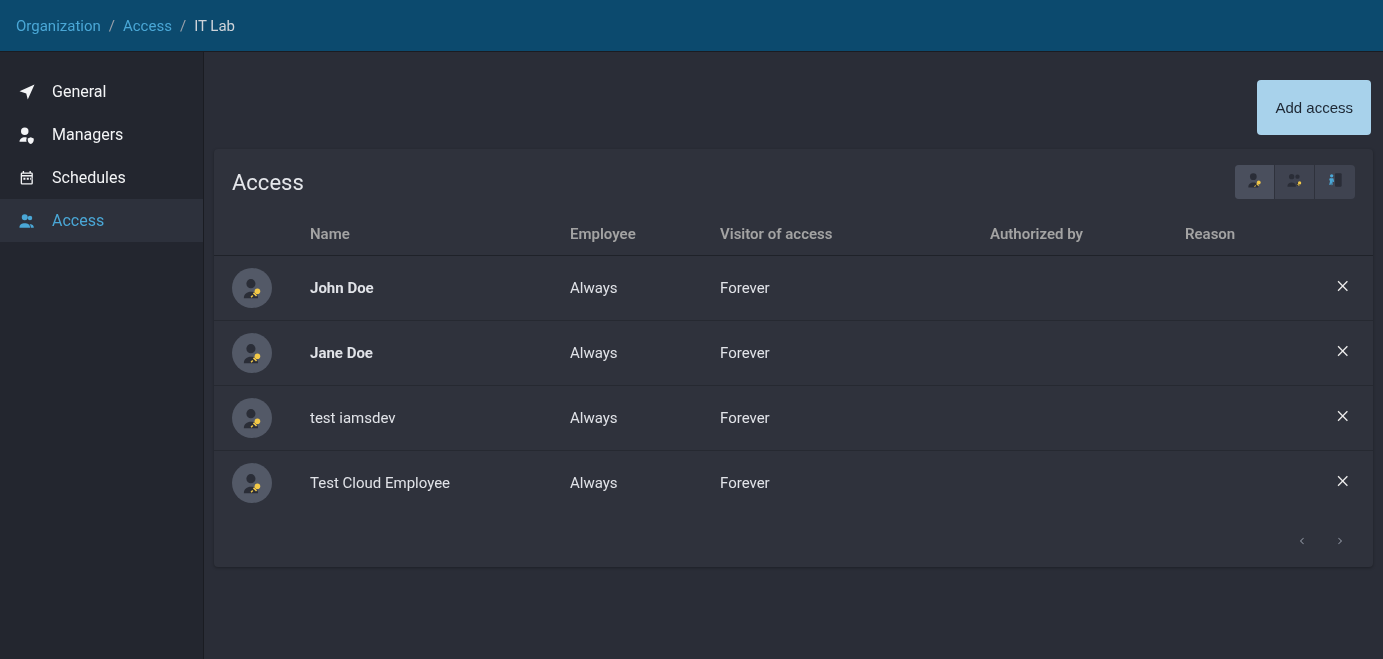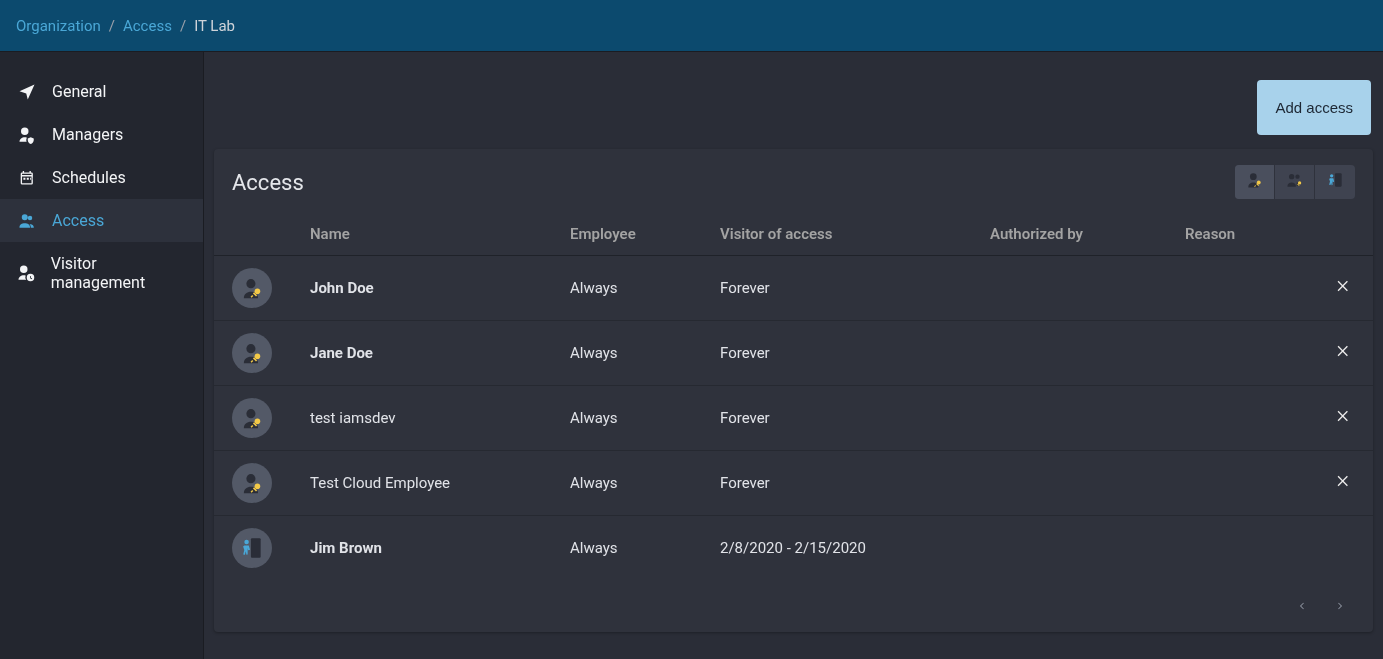--- a/index.html
+++ b/index.html
@@ -210,28 +210,20 @@
       </span>
       <span>Schedules</span>
     </div>
     <div class="side-item active">
       <span class="mi">
         <svg width="22" height="18" viewBox="0 0 24 24">
             <path d="M9 11a4 4 0 100-8 4 4 0 000 8zm7 0a3 3 0 100-6 3 3 0 000 6zM2 20c0-3 3.1-5 7-5s7 2 7 5v1H2v-1zm15.5-3.8c1.9.6 3.5 2 3.5 3.8v1h-4v-1c0-1.5-.6-2.8-1.6-3.8h2.1z"></path>
           </svg>
       </span>
       <span>Access</span>
-    </div>
-    <div class="side-item">
-      <span class="mi">
-        <svg width="20" height="18" viewBox="0 0 24 24">
-            <path d="M9 12a5 5 0 100-10 5 5 0 000 10zm-7 9c0-3.5 3.3-6 7-6 .9 0 1.7.1 2.5.4a6 6 0 00.7 5.6H2zm16-8a5 5 0 100 10 5 5 0 000-10zm.5 5.3l1.8 1.1-.6 1-2.2-1.4v-3h1v2.3z"></path>
-          </svg>
-      </span>
-      <span>Visitor management</span>
     </div>
   </div>
 
   <div class="main">
     <div class="top-actions">
       <button class="btn-add">Add access</button>
     </div>
 
     <div class="panel">
       <div class="panel-head">
@@ -399,39 +391,20 @@
               <td>Always</td>
               <td>Forever</td>
               <td></td>
               <td></td>
               <td style="text-align: center;"><span class="x-btn">
                   <svg width="16" height="16" viewBox="0 0 24 24">
                     <path d="M18.3 5.7L12 12l6.3 6.3-1.4 1.4L10.6 13.4 4.3 19.7 2.9 18.3 9.2 12 2.9 5.7 4.3 4.3l6.3 6.3 6.3-6.3z" transform="translate(1 0)"></path>
                   </svg>
                 </span></td>
             </tr>
-            <tr>
-              <td><span class="avatar">
-                  <svg width="26" height="26" viewBox="0 0 24 24">
-                    <g fill="#2a2d37">
-                      <rect x="11" y="3" width="9" height="18" rx="1"></rect>
-                    </g>
-                    <g fill="#4aa7d6">
-                      <circle cx="7" cy="6.5" r="2.1"></circle>
-                      <path d="M5 9.6h4l1.2 4-1.8.4-.4-2.2v6.2l-1.1.2-.7-3.2-.7 3.2-1.6-.2 1-4.2-1.1-3.2 1.2-1z"></path>
-                    </g>
-                  </svg>
-                </span></td>
-              <td class="name-bold">Jim Brown</td>
-              <td>Always</td>
-              <td>2/8/2020 - 2/15/2020</td>
-              <td></td>
-              <td></td>
-              <td style="text-align: center;"></td>
-            </tr>
           </tbody>
       </table>
 
       <div class="pager">
         <span class="nav">
           <svg width="10" height="16" viewBox="0 0 24 24">
               <path d="M15 4l-8 8 8 8 1.5-1.5L10 12l6.5-6.5z"></path>
             </svg>
         </span>
         <span class="nav">

